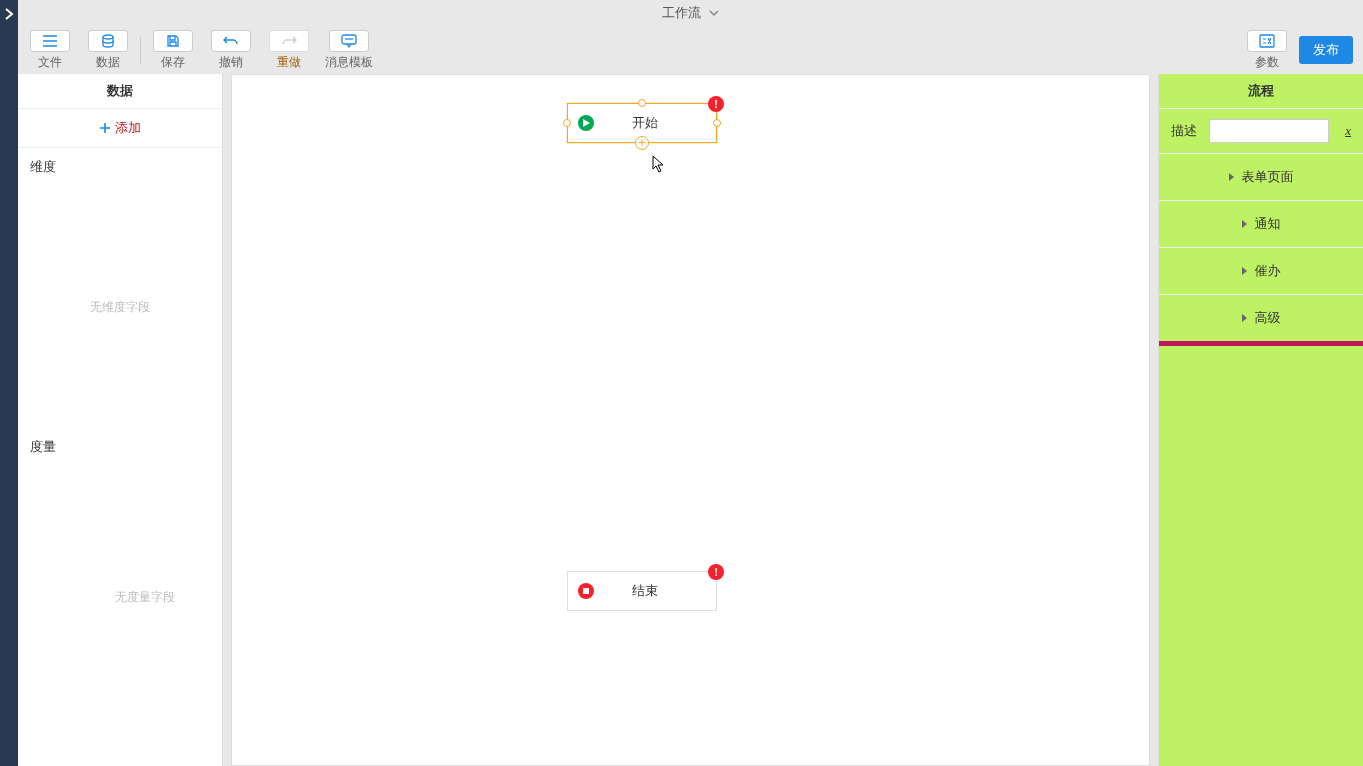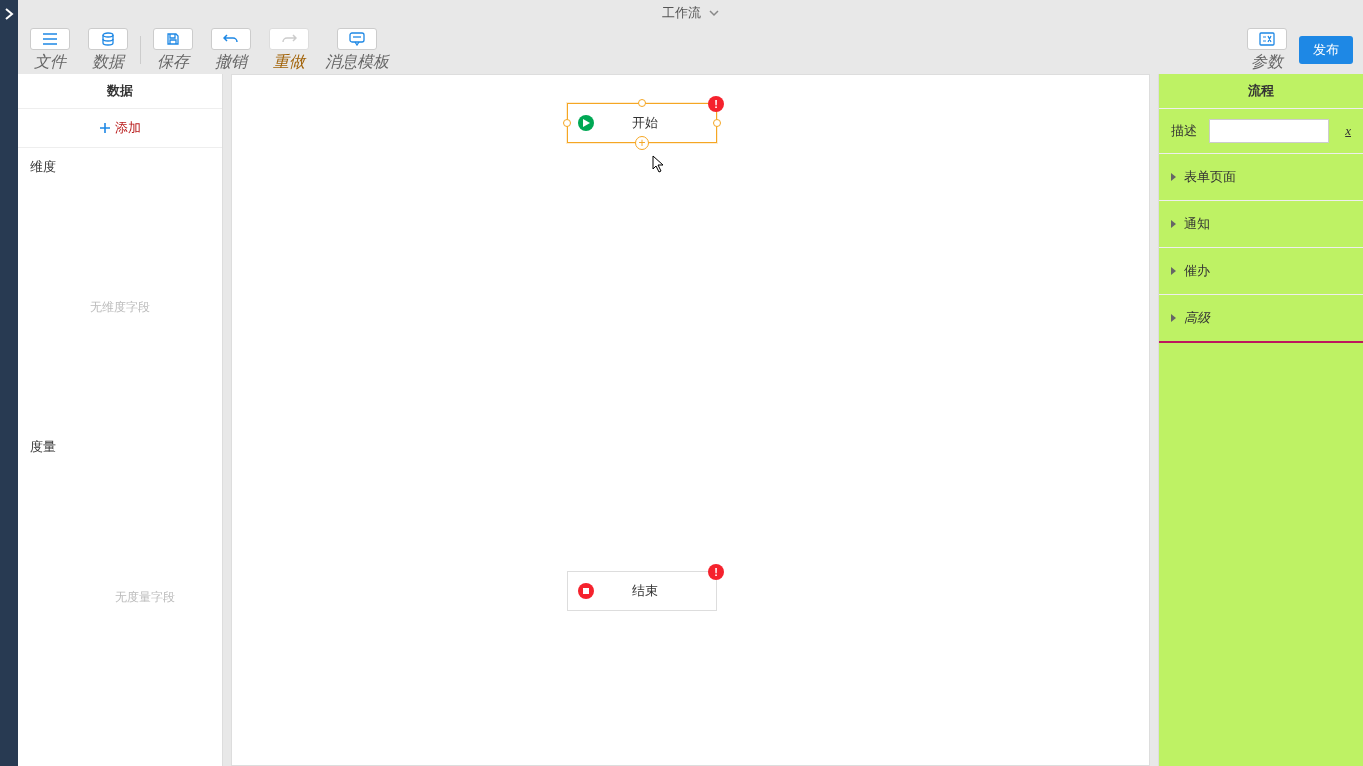--- a/index.html
+++ b/index.html
@@ -86,23 +86,22 @@
       align-items: center;
       justify-content: center;
       color: #1e88e5;
       margin-bottom: 2px;
     }
     .toolbar-btn-icon.disabled {
       color: #bbb;
       border-color: #ddd;
     }
     .toolbar-btn-label {
-      font-size: 16px;
+      font-size: 12px;
       color: #666;
-      font-style: italic;
     }
     .toolbar-btn.disabled .toolbar-btn-label { color: #a16207; }
     .toolbar-sep {
       width: 1px;
       height: 28px;
       background: #ccc;
       margin: 0 10px;
     }
     .toolbar-group { display: flex; gap: 14px; }
     .toolbar-right {
@@ -297,22 +296,23 @@
       font-family: serif;
     }
     .accordion-item {
       border-top: 1px solid #eee;
       padding: 14px 12px;
       display: flex;
       align-items: center;
       gap: 8px;
       cursor: pointer;
       font-size: 13px;
-    }
-    .accordion-item:last-child { border-bottom: 2px solid #be185d; font-style: italic; }
+      justify-content: center;
+    }
+    .accordion-item:last-child { border-bottom: 5px solid #be185d; }
     .arrow-right {
       width: 0;
       height: 0;
       border-top: 4px solid transparent;
       border-bottom: 4px solid transparent;
       border-left: 5px solid #666;
     }
   </style>
 </head>
 <body>

